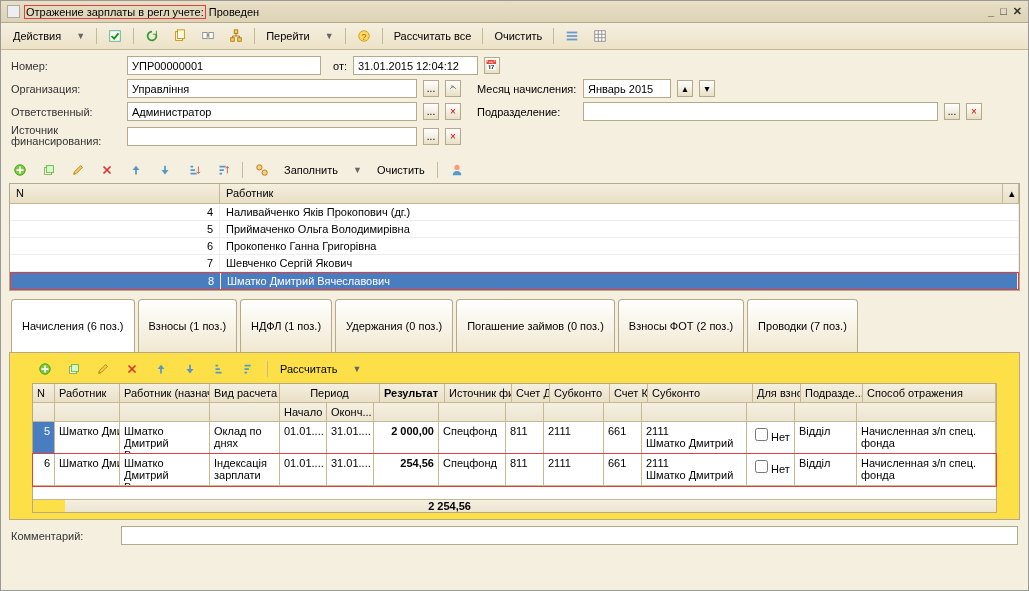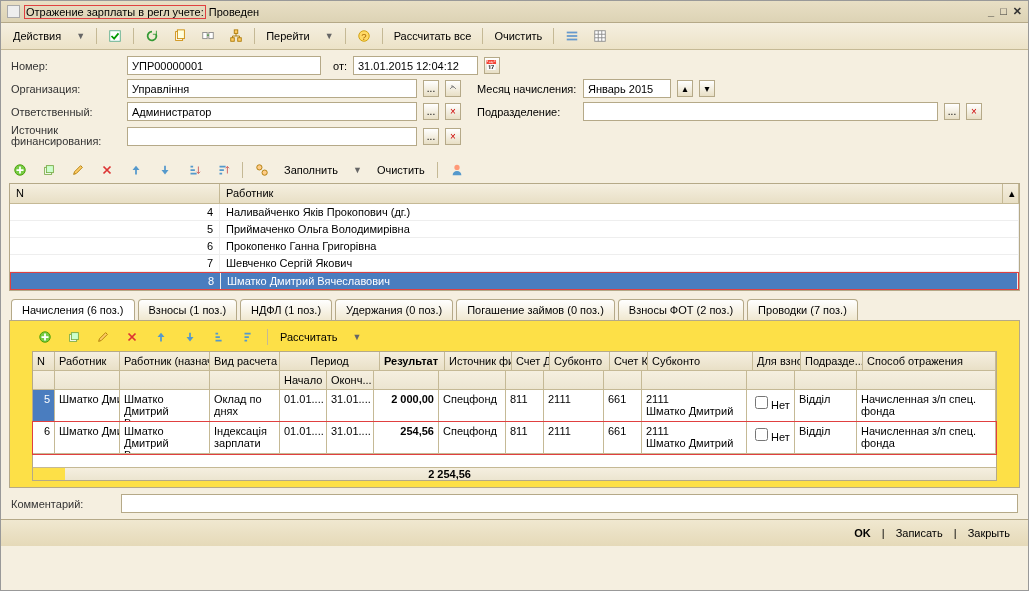--- a/index.html
+++ b/index.html
@@ -21,21 +21,21 @@
 .finput { border: 1px solid #b5a988; background: #fff; padding: 2px 4px; height: 19px; display: flex; align-items: center; }
 .fbtn { width: 16px; height: 17px; border: 1px solid #b5a988; background: linear-gradient(#fff, #e8dfc5); font-size: 10px; display: inline-flex; align-items: center; justify-content: center; cursor: pointer; }
 .subtoolbar { padding: 3px 6px; display: flex; align-items: center; gap: 3px; }
 .grid { border: 1px solid #b5a988; background: #fff; margin: 0 8px; }
 .grid-hd { background: linear-gradient(#f5efe0, #e8dfc5); display: flex; border-bottom: 1px solid #c5b995; }
 .grid-hd .cell { padding: 3px 6px; border-right: 1px solid #c5b995; }
 .grid-row { display: flex; border-bottom: 1px solid #eee; }
 .grid-row .cell { padding: 2px 6px; border-right: 1px solid #eee; }
 .grid-row.sel { background: #4a7dbf; color: #fff; border: 1px solid #e04040; }
 .tabs { display: flex; gap: 3px; padding: 8px 10px 0; }
-.tab { background: linear-gradient(#fff, #f0e8d0); border: 1px solid #b5a988; border-bottom: none; padding: 4px 10px; border-radius: 4px 4px 0 0; cursor: pointer; }
+.tab { background: linear-gradient(#fff, #f0e8d0); border: 1px solid #b5a988; border-bottom: none; padding: 20px 10px; border-radius: 4px 4px 0 0; cursor: pointer; }
 .tab.active { background: #fff; }
 .tab-content { margin: 0 8px; border: 1px solid #b5a988; background: #fde047; padding: 4px 16px; }
 .grid2 { border: 1px solid #b5a988; margin: 2px 6px; font-size: 10px; }
 .grid2-hd { background: linear-gradient(#f5efe0, #e8dfc5); display: flex; }
 .grid2-hd .cell, .grid2-row .cell, .grid2-sh .cell { padding: 3px 4px; border-right: 1px solid #c5b995; border-bottom: 1px solid #c5b995; overflow: hidden; white-space: nowrap; }
 .grid2-sh { background: linear-gradient(#f5efe0, #ece5d0); display: flex; }
 .grid2-row { display: flex; background: #fff; }
 .grid2-row.hl { outline: 1px solid #e04040; }
 .rownum { background: #4a7dbf; color: #fff; text-align: right; }
 .total-row { display: flex; background: linear-gradient(#f5efe0, #ece5d0); margin-left: 32px; }
@@ -414,18 +414,13 @@
         <div class="cell" style="flex:1"></div>
       </div>
     </div>
   </div>
 
   <div class="btm">
     <span class="flabel">Комментарий:</span>
     <span class="finput" style="flex:1"></span>
   </div>
 
-  <div class="footer">
-    <span class="fb ok">OK</span> |
-    <span class="fb">Записать</span> |
-    <span class="fb">Закрыть</span>
-  </div>
 </div>
 
 </body></html>

